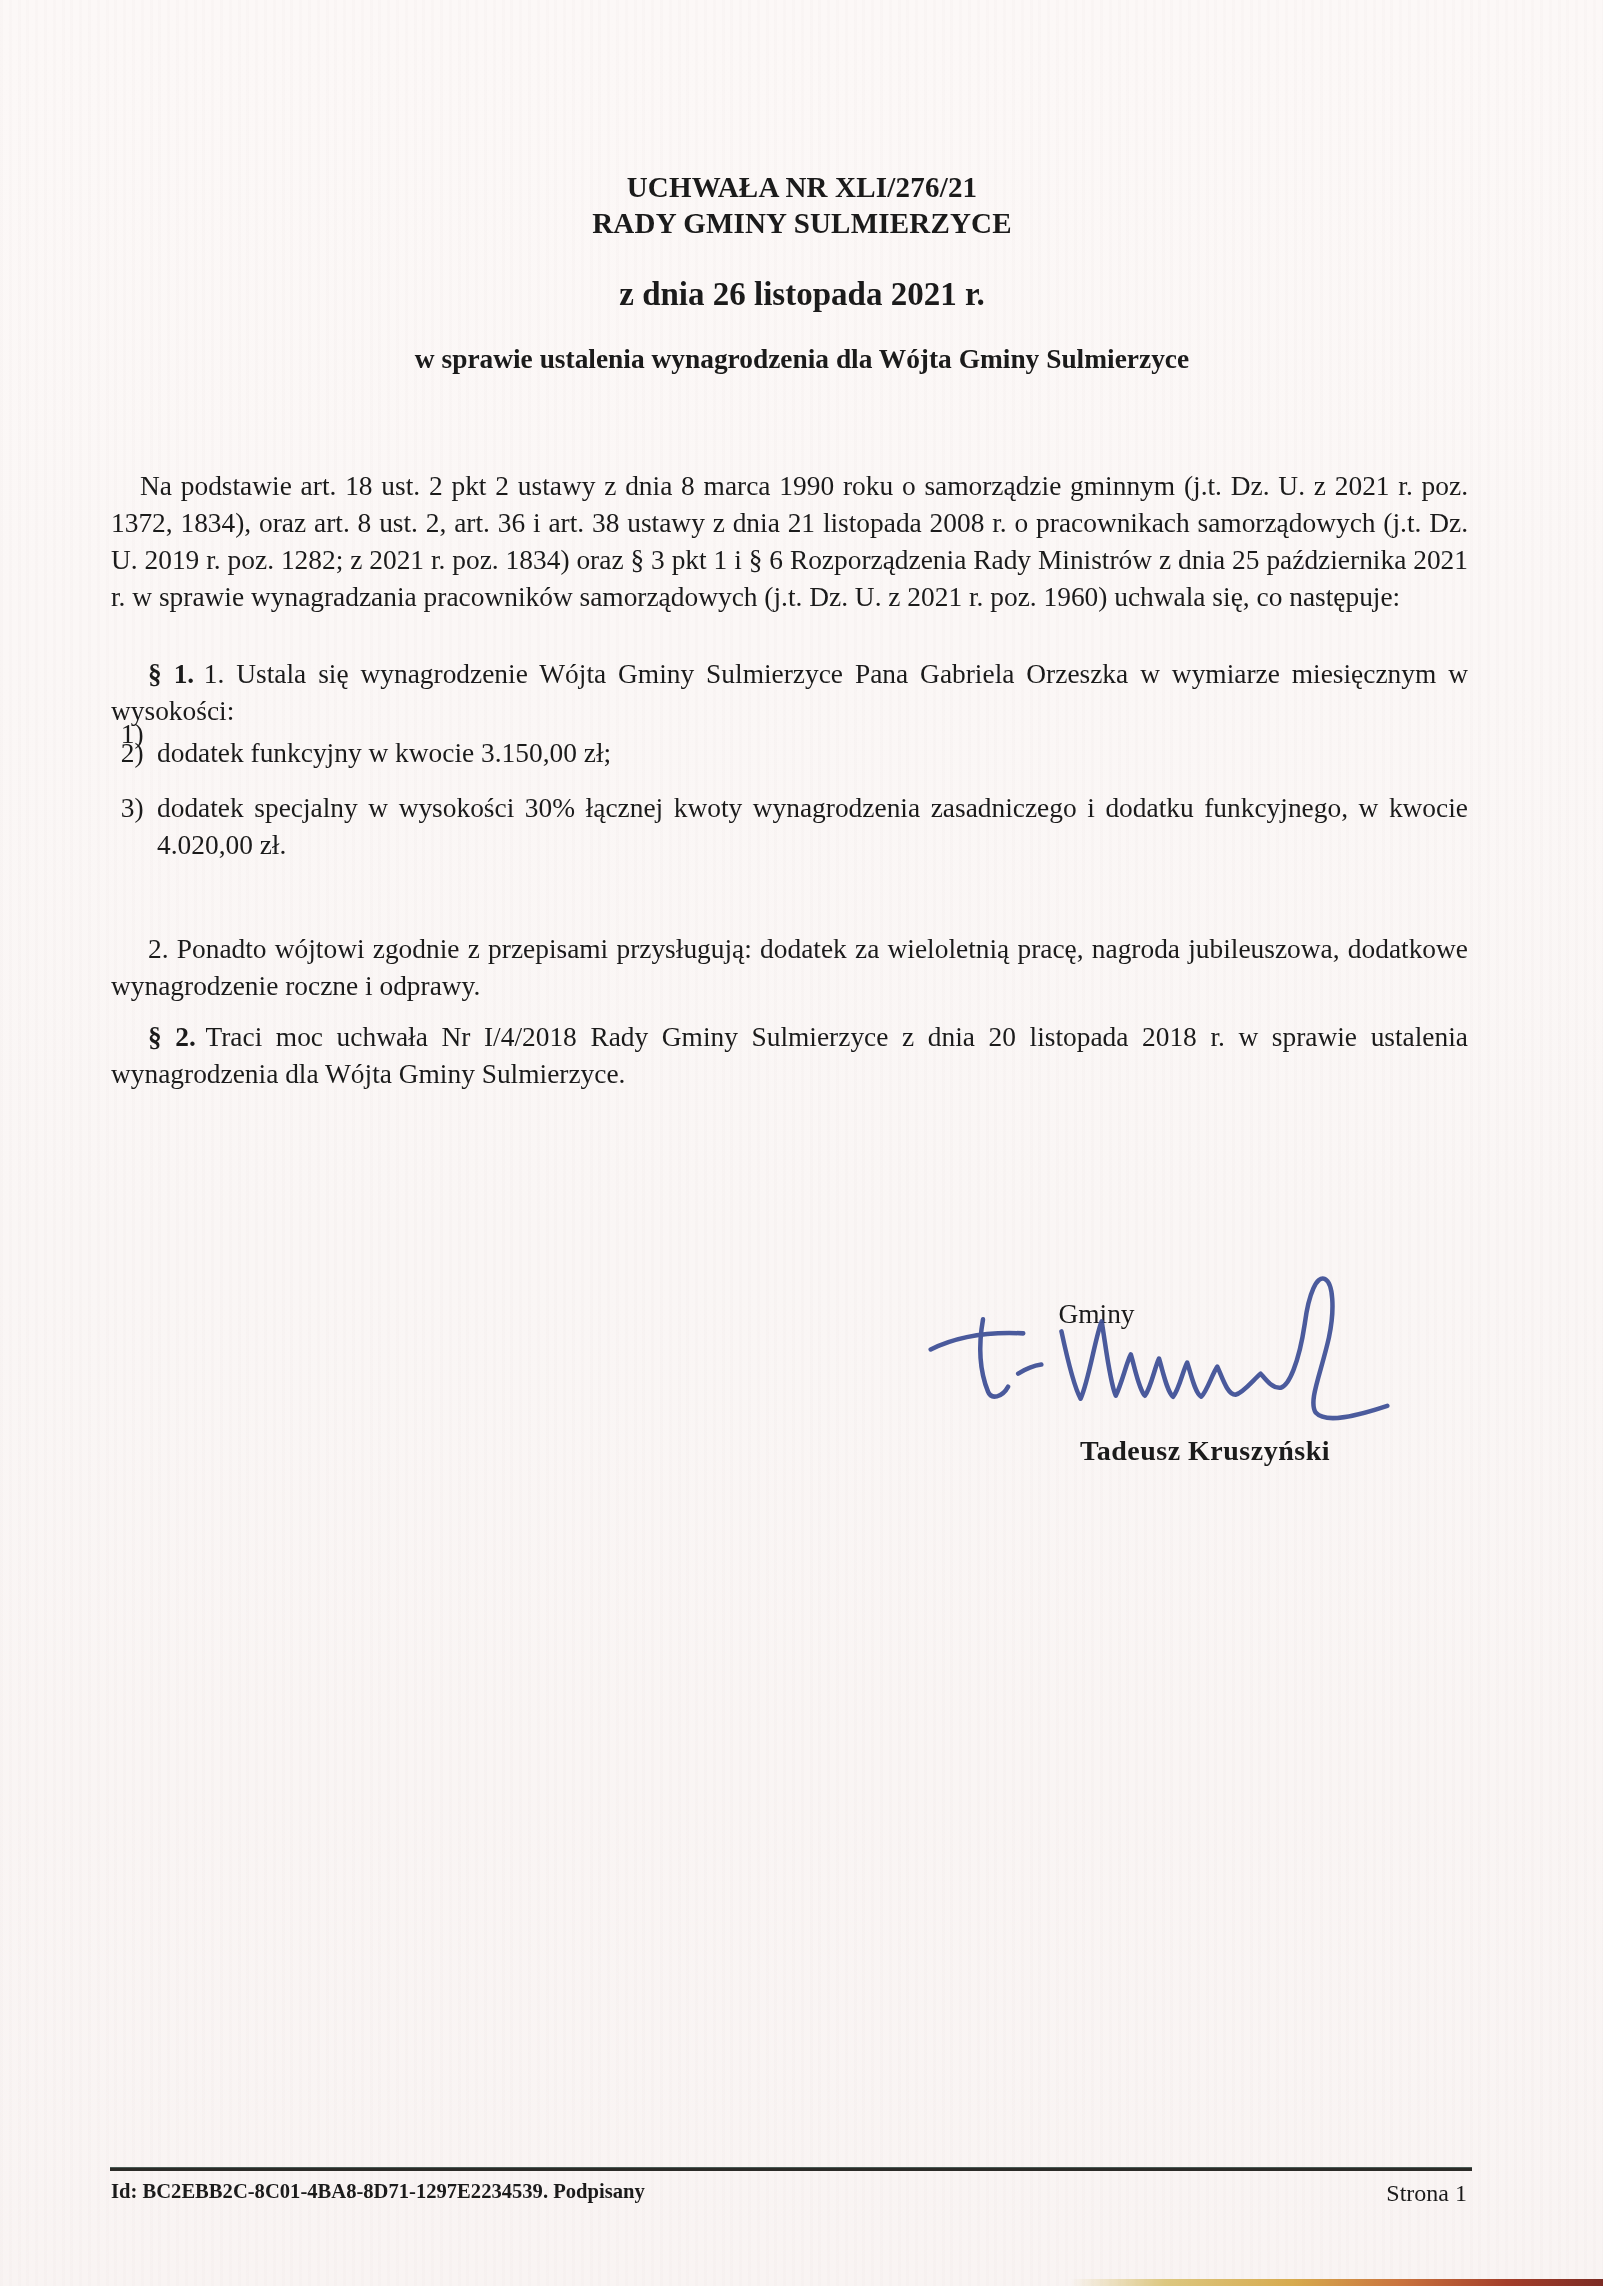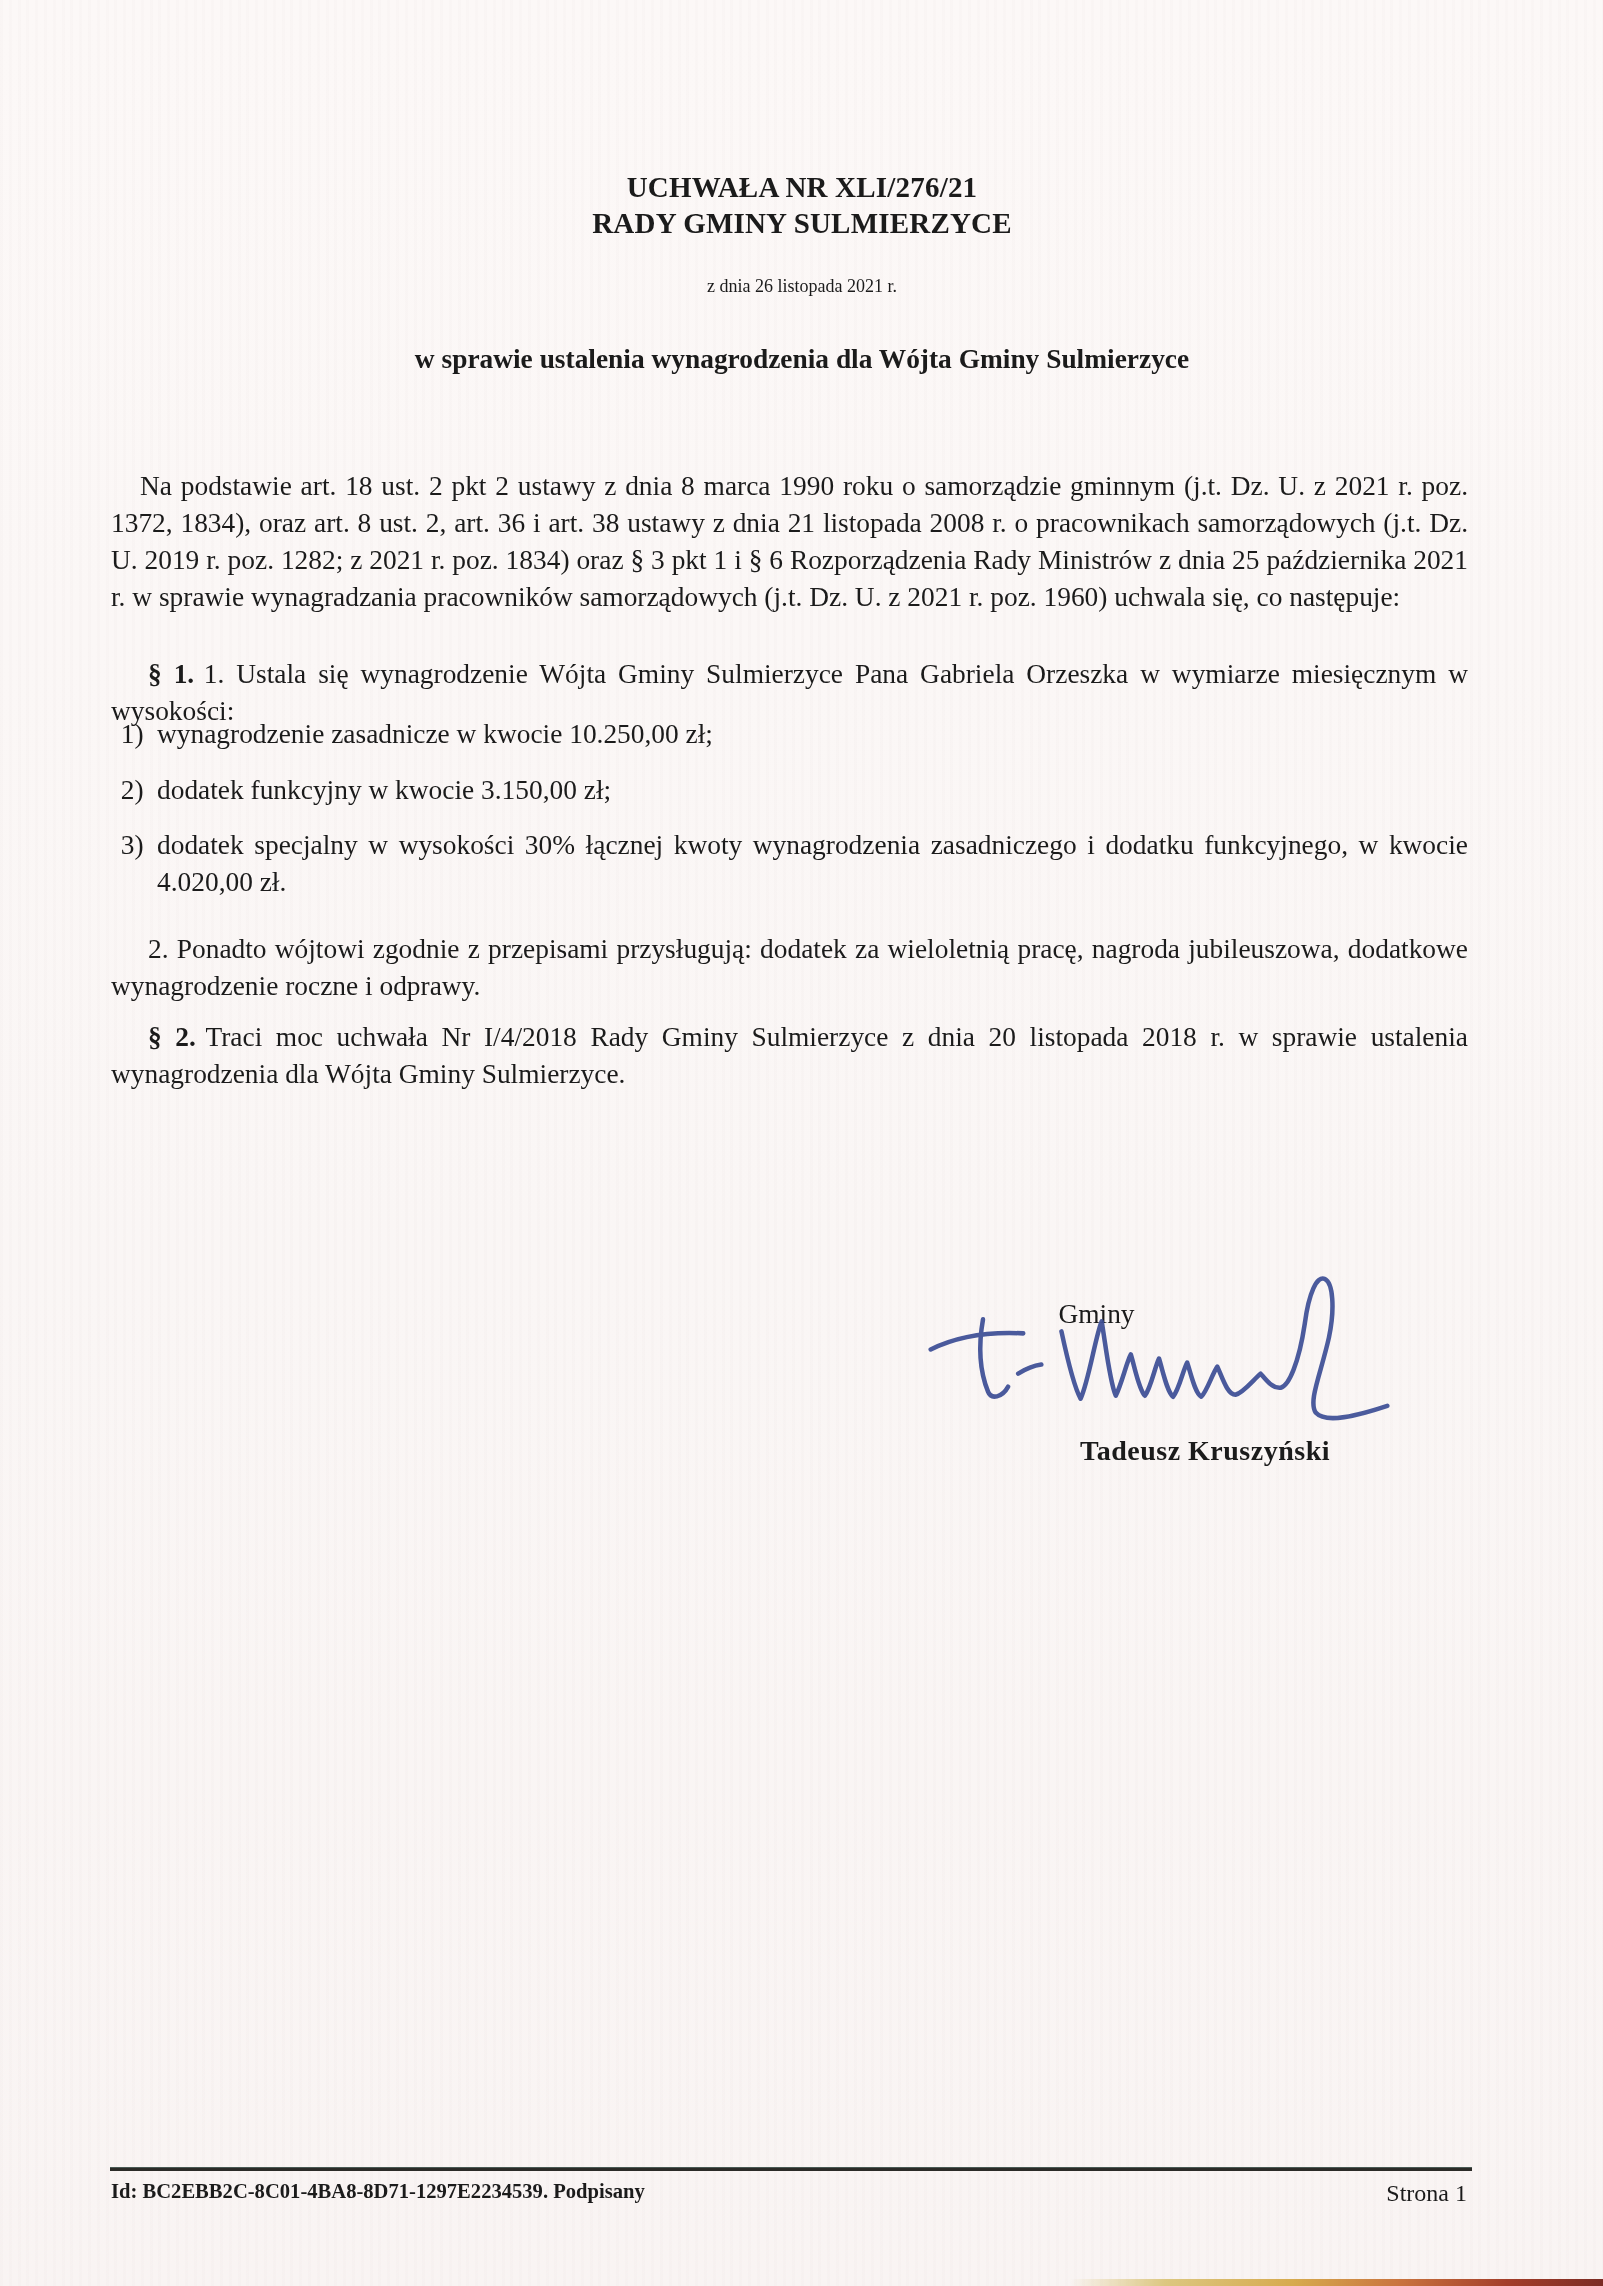--- a/index.html
+++ b/index.html
@@ -19,21 +19,21 @@
   .page::before{
     content:"";position:absolute;inset:0;pointer-events:none;
     background:repeating-linear-gradient(90deg,rgba(180,160,160,0.03) 0 2.9px,rgba(255,255,255,0) 2.9px 8.8px);
   }
   .abs{position:absolute;}
   .center{text-align:center;}
   .title-block{
     left:0;top:169px;width:1604px;
     font-size:29px;font-weight:bold;line-height:36px;letter-spacing:0.2px;
   }
-  .date-line{left:0;top:276px;width:1604px;font-size:18px;}
+  .date-line{left:0;top:276px;width:1604px;font-size:33px;font-weight:bold;}
   .subject-line{left:0;top:344px;width:1604px;font-size:27.4px;font-weight:bold;}
   .body-col{left:111px;width:1357px;font-size:27.4px;line-height:37px;}
   .just{text-align:justify;}
   .preamble{top:441px;text-indent:29px;}
   .sec1{top:629px;text-indent:37px;}
   .list-block{top:716px;}
   .list-item{
     padding-left:46px;position:relative;margin-bottom:18.6px;
     text-align:justify;
   }
@@ -84,21 +84,20 @@
 
   <div class="abs subject-line center">w sprawie ustalenia wynagrodzenia dla Wójta Gminy Sulmierzyce</div>
 
   <p class="abs body-col just preamble">Na podstawie art. 18 ust. 2 pkt 2 ustawy z dnia 8 marca 1990 roku o samorządzie gminnym (j.t. Dz. U. z 2021 r. poz. 1372, 1834), oraz art. 8 ust. 2, art. 36 i art. 38 ustawy z dnia 21 listopada 2008 r. o pracownikach samorządowych (j.t. Dz. U. 2019 r. poz. 1282; z 2021 r. poz. 1834) oraz § 3 pkt 1 i § 6 Rozporządzenia Rady Ministrów z dnia 25 października 2021 r. w sprawie wynagradzania pracowników samorządowych (j.t. Dz. U. z 2021 r. poz. 1960) uchwala się, co następuje:</p>
 
   <p class="abs body-col just sec1"><span class="sec-label">§ 1.</span><span>1. Ustala się wynagrodzenie Wójta Gminy Sulmierzyce Pana Gabriela Orzeszka w wymiarze miesięcznym w wysokości:</span></p>
 
   <div class="abs body-col list-block">
     <div class="list-item">
       <span class="marker">1)</span>
-      <span>wynagrodzenie zasadnicze w kwocie 10.250,00 zł;</span>
     </div>
     <div class="list-item">
       <span class="marker">2)</span>
       <span>dodatek funkcyjny w kwocie 3.150,00 zł;</span>
     </div>
     <div class="list-item">
       <span class="marker">3)</span>
       <span>dodatek specjalny w wysokości 30% łącznej kwoty wynagrodzenia zasadniczego i dodatku funkcyjnego, w kwocie 4.020,00 zł.</span>
     </div>
   </div>

